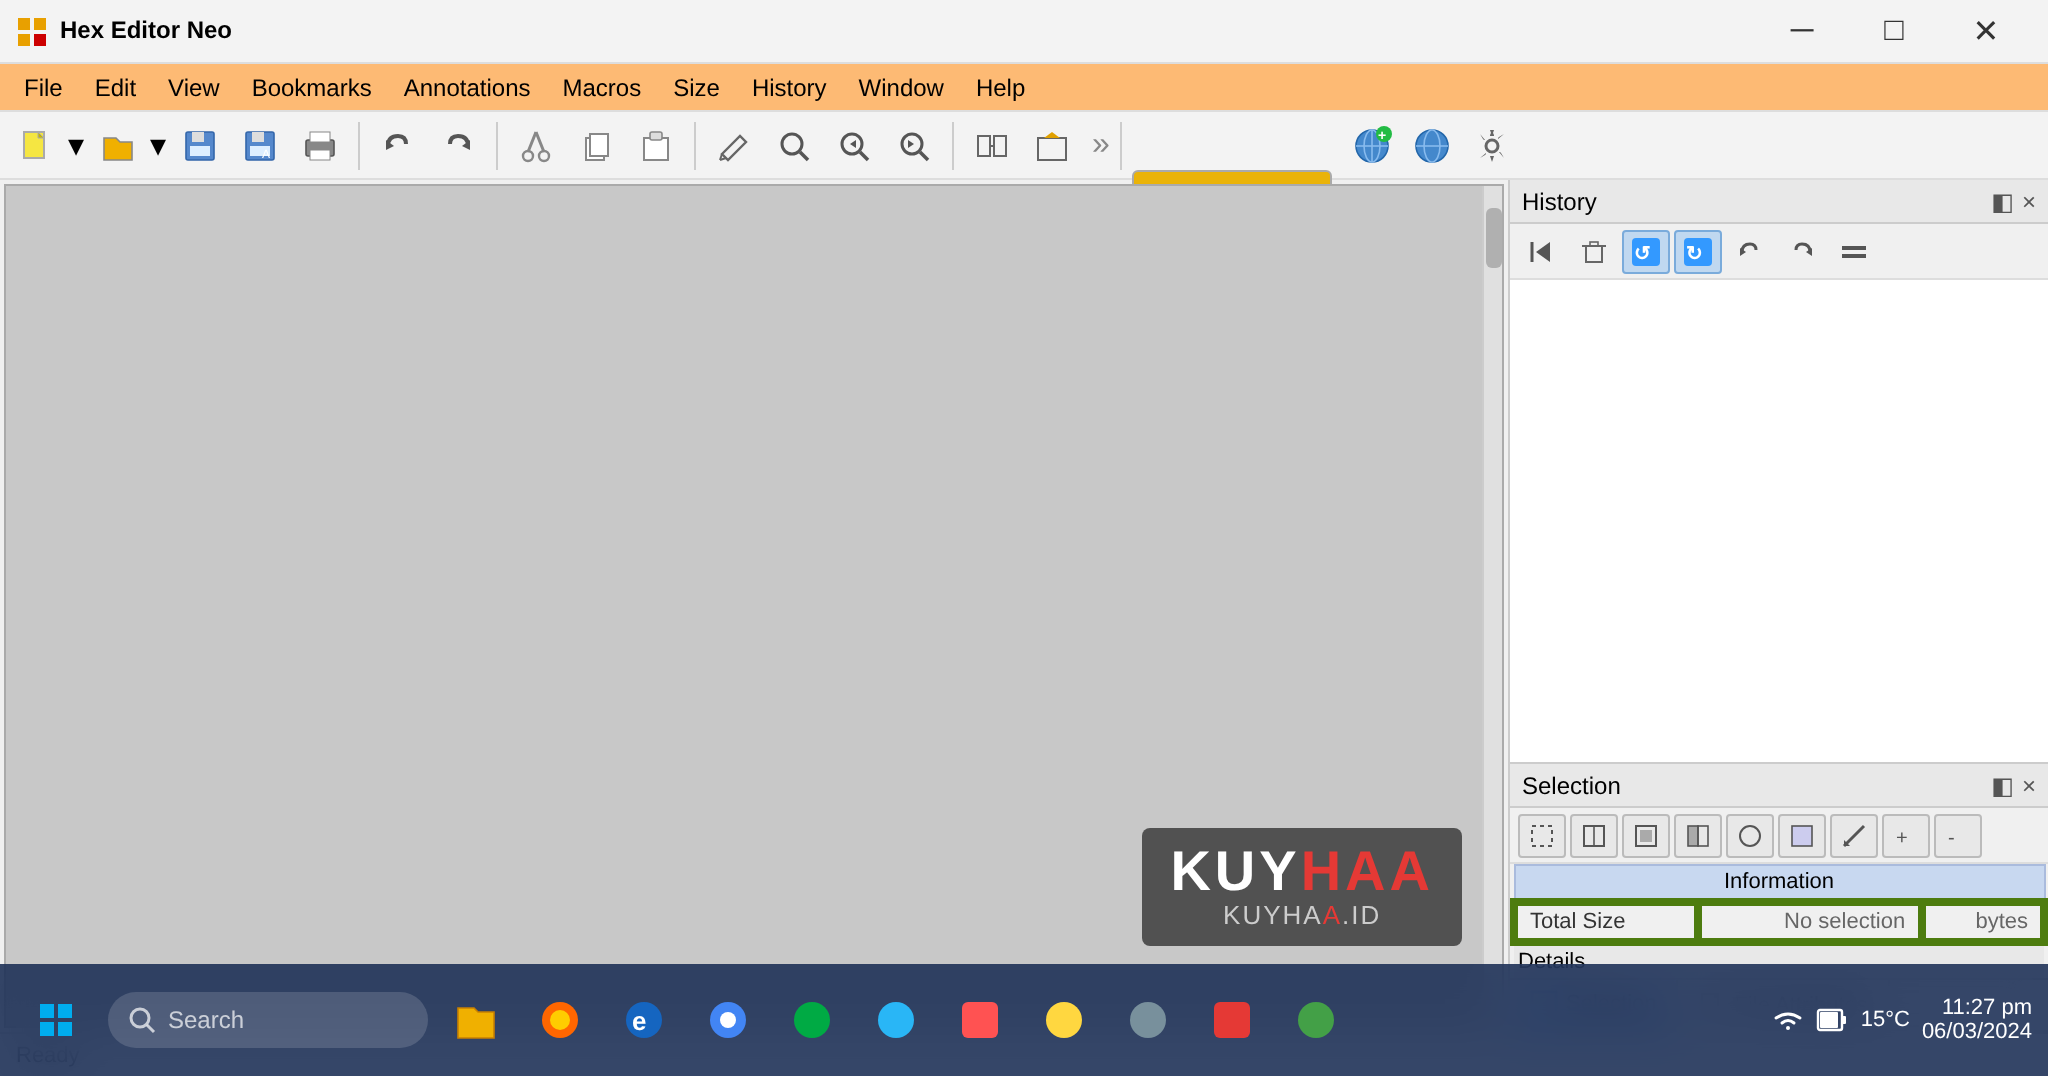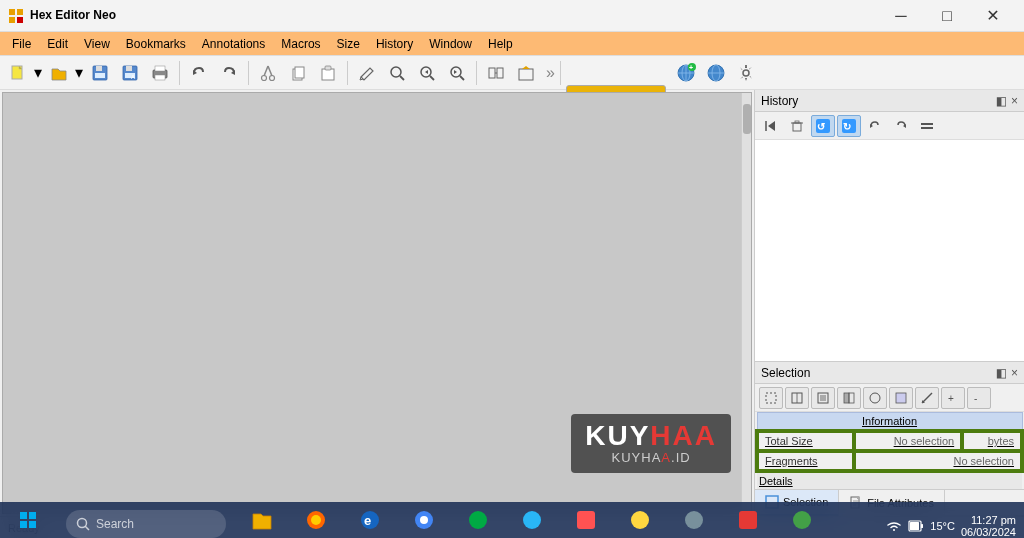--- a/index.html
+++ b/index.html
@@ -104,21 +104,21 @@
     .selection-toolbar {
       display: flex; align-items: center; gap: 2px; padding: 2px 4px;
       background: #f0f0f0; border-bottom: 1px solid #ddd; height: 28px;
       flex-wrap: wrap;
     }
     .sel-btn {
       width: 24px; height: 22px; display: flex; align-items: center; justify-content: center;
       cursor: pointer; border: 1px solid #bbb; border-radius: 2px; background: #e8e8e8; font-size: 10px;
     }
 
-    .selection-info-table { width: 100%; border-collapse: collapse; text-decoration: underline; }
+    .selection-info-table { width: 100%; border-collapse: collapse; }
     .info-header-row td {
       background: #c8d8f0; text-align: center; font-size: 11px; padding: 2px 4px;
       border: 1px solid #aabbdd;
     }
     .info-row td { font-size: 11px; padding: 2px 6px; border: 4px solid #4d7c0f; }
     .info-label { color: #333; font-weight: normal; }
     .info-value { color: #666; text-align: right; }
 
     .details-row { background: #e8e8e8; }
     .details-row td {
@@ -138,23 +138,23 @@
     .tab-item.inactive { background: #f0f0f0; border-bottom: none; }
 
     
     .status-bar {
       display: flex; align-items: center; height: 22px; background: #f0f0f0;
       border-top: 1px solid #ccc; padding: 0 8px; font-size: 11px; color: #333;
     }
 
     
     .taskbar {
-      position: fixed; bottom: 0; left: 0; width: 1024px; height: 36px;
+      position: fixed; bottom: 0; left: 0; width: 1024px; height: 56px;
       background: rgba(20, 40, 80, 0.85); backdrop-filter: blur(10px);
-      display: flex; align-items: flex-end; padding: 0 8px; gap: 18px;
+      display: flex; align-items: center; padding: 0 8px; gap: 6px;
     }
     .taskbar-icon { width: 36px; height: 36px; display: flex; align-items: center; justify-content: center; cursor: pointer; border-radius: 4px; }
     .start-btn { width: 40px; height: 36px; display: flex; align-items: center; justify-content: center; cursor: pointer; }
     .search-box {
       display: flex; align-items: center; background: rgba(255,255,255,0.15);
       border-radius: 20px; height: 28px; padding: 0 10px; gap: 6px;
       color: rgba(255,255,255,0.8); font-size: 12px; min-width: 160px;
     }
     .sys-tray { display: flex; align-items: center; gap: 4px; color: white; font-size: 11px; }
 
@@ -525,24 +525,20 @@
       <table class="selection-info-table">
         <tbody>
             <tr class="info-header-row">
           <td colspan="3">Information</td>
         </tr>
         <tr class="info-row">
           <td class="info-label">Total Size</td>
           <td class="info-value">No selection</td>
           <td class="info-value">bytes</td>
         </tr>
-        <tr class="info-row">
-          <td class="info-label">Fragments</td>
-          <td class="info-value" colspan="2">No selection</td>
-        </tr>
         <tr class="details-row">
           <td colspan="3">Details</td>
         </tr>
       </tbody>
         </table>
 
       <div class="tab-bar">
         <div class="tab-item">
           <svg width="14" height="14" viewBox="0 0 14 14">
               <rect x="1" y="1" width="12" height="12" fill="none" stroke="#4a90d9" stroke-width="1.5"></rect>

